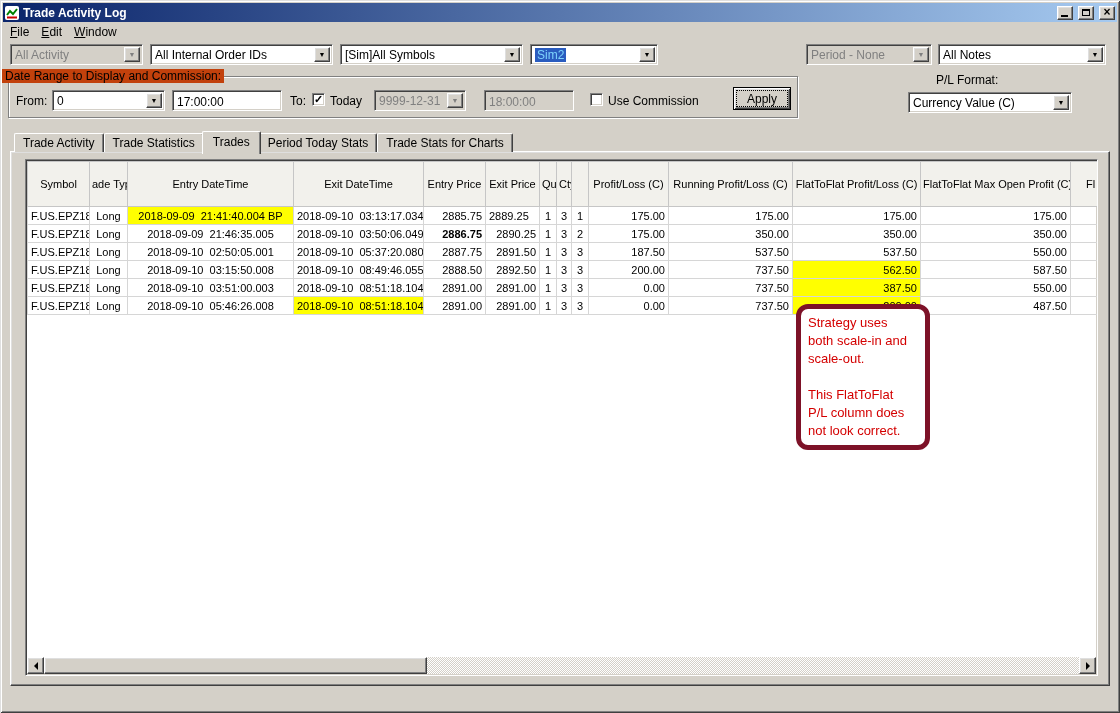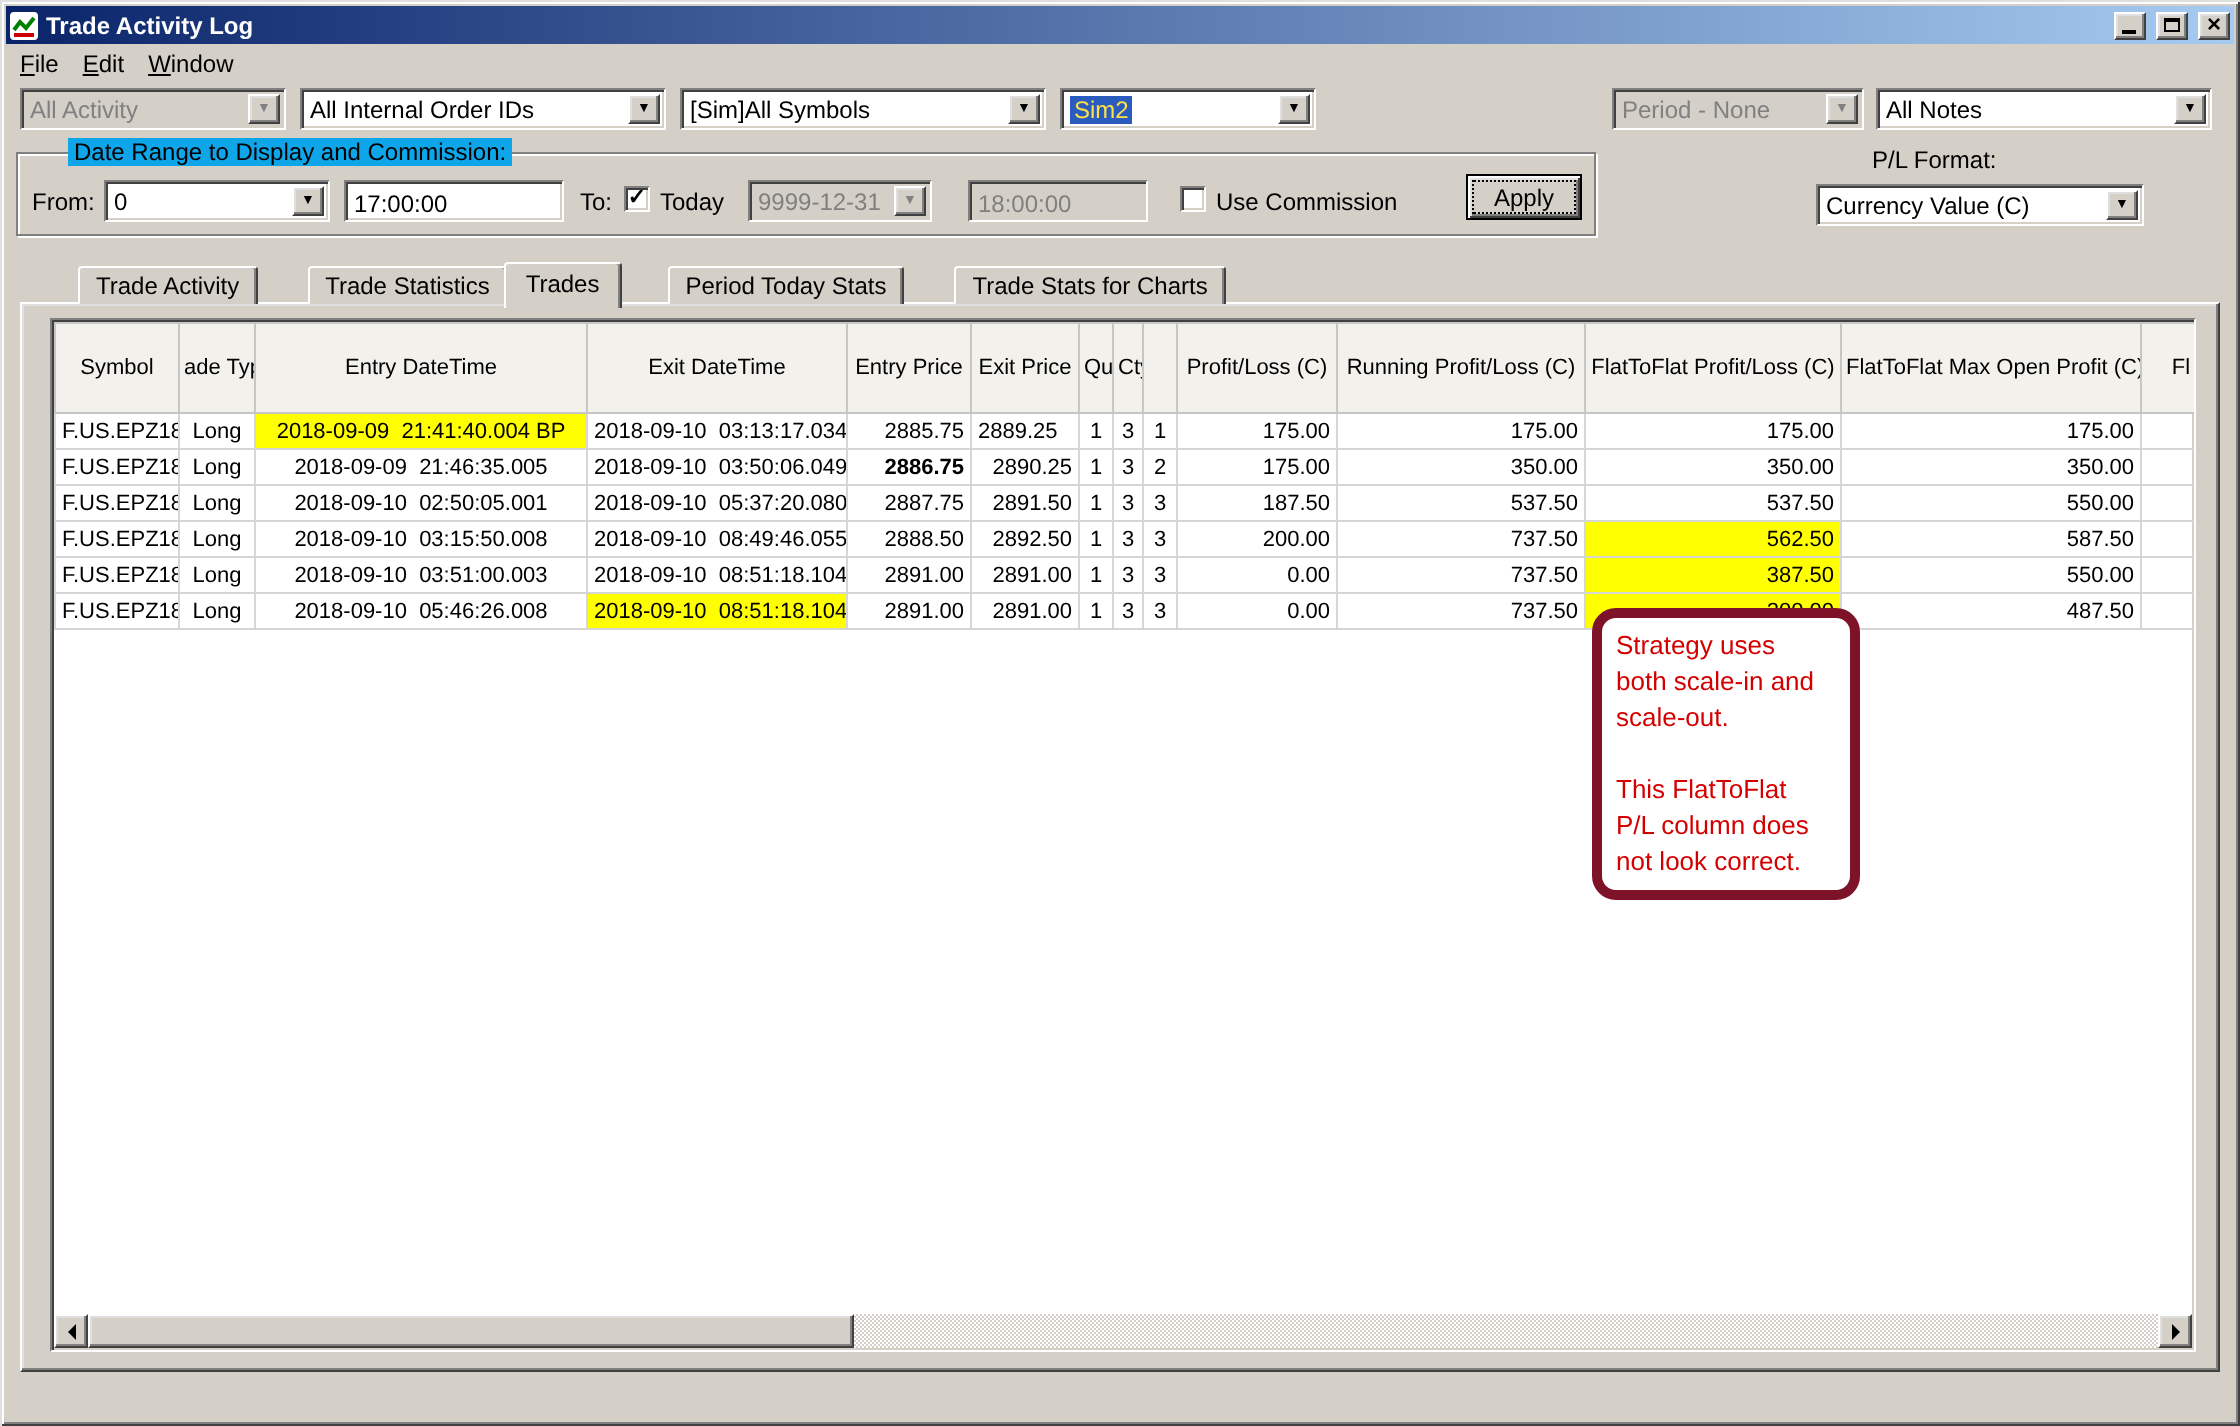--- a/index.html
+++ b/index.html
@@ -48,56 +48,56 @@
   .combo .arrow-btn {
     position:absolute; top:2px; right:2px; bottom:2px; width:16px; background:#d4d0c8;
     border:1px solid; border-color:#fff #404040 #404040 #fff;
     box-shadow: inset -1px -1px 0 #808080, inset 1px 1px 0 #dfdfdf;
     display:flex; align-items:center; justify-content:center;
     font-size:7px; line-height:1; color:#000;
   }
   .combo.disabled { background:#d4d0c8; }
   .combo.disabled .combo-text { color:#808080; }
   .combo.disabled .arrow-btn { color:#808080; }
-  .sel-text { color:#fde047; padding:0 2px; display:inline-block; }
+  .sel-text { color:#7dd3fc; padding:0 2px; display:inline-block; }
   .edit {
     position:absolute; height:21px; background:#fff; padding:2px 4px 0;
     border:1px solid; border-color:#808080 #fff #fff #808080;
     box-shadow: inset 1px 1px 0 #404040, inset -1px -1px 0 #d4d0c8;
     font:12px "Liberation Sans", sans-serif; color:#000;
   }
   .edit.disabled { background:#d4d0c8; color:#808080; }
   .checkbox {
     position:absolute; width:13px; height:13px; background:#fff;
     border:1px solid; border-color:#808080 #fff #fff #808080;
     box-shadow: inset 1px 1px 0 #404040, inset -1px -1px 0 #d4d0c8;
     display:flex; align-items:center; justify-content:center;
     font-size:11px; line-height:1; font-weight:bold;
   }
   .groupbox {
     position:absolute; left:8px; top:76px; width:790px; height:42px;
     border:1px solid #808080;
     box-shadow: 1px 1px 0 #ffffff, inset 1px 1px 0 #ffffff;
   }
-  .group-label { position:absolute; left:34px; top:69px; background:#0ea5e9; padding:0 3px; white-space:nowrap; }
+  .group-label { position:absolute; left:2px; top:69px; background:#c2410c; padding:0 3px; white-space:nowrap; }
   .apply-btn {
     position:absolute; background:#d4d0c8; cursor:default;
     border:1px solid #000;
     box-shadow: inset 1px 1px 0 #ffffff, inset -1px -1px 0 #404040,
                 inset 2px 2px 0 #dfdfdf, inset -2px -2px 0 #808080;
     font:12px "Liberation Sans", sans-serif;
     outline:1px dotted #000; outline-offset:-4px;
   }
   
   .tabbar { position:absolute; left:14px; top:130px; height:22px; display:flex; align-items:flex-end; z-index:3; }
   .tab {
     height:19px; padding:2px 8px 0; background:#d4d0c8; white-space:nowrap;
     border-top:1px solid #fff; border-left:1px solid #fff; border-right:1px solid #404040;
     box-shadow: inset -1px 0 0 #808080;
-    border-top-left-radius:2px; border-top-right-radius:2px;margin-left:25px;
+    border-top-left-radius:2px; border-top-right-radius:2px;
   }
   .tab.active {
     height:23px; margin-bottom:-2px; padding-top:3px; position:relative; z-index:4;
     margin-left:-2px; margin-right:-2px; padding-left:10px; padding-right:10px;
   }
   .tabpage {
     position:absolute; left:10px; top:151px; width:1100px; height:535px; background:#d4d0c8;
     border-top:1px solid #fff; border-left:1px solid #fff;
     border-right:1px solid #404040; border-bottom:1px solid #404040;
     box-shadow: inset -1px -1px 0 #808080, inset 1px 1px 0 #dfdfdf;

